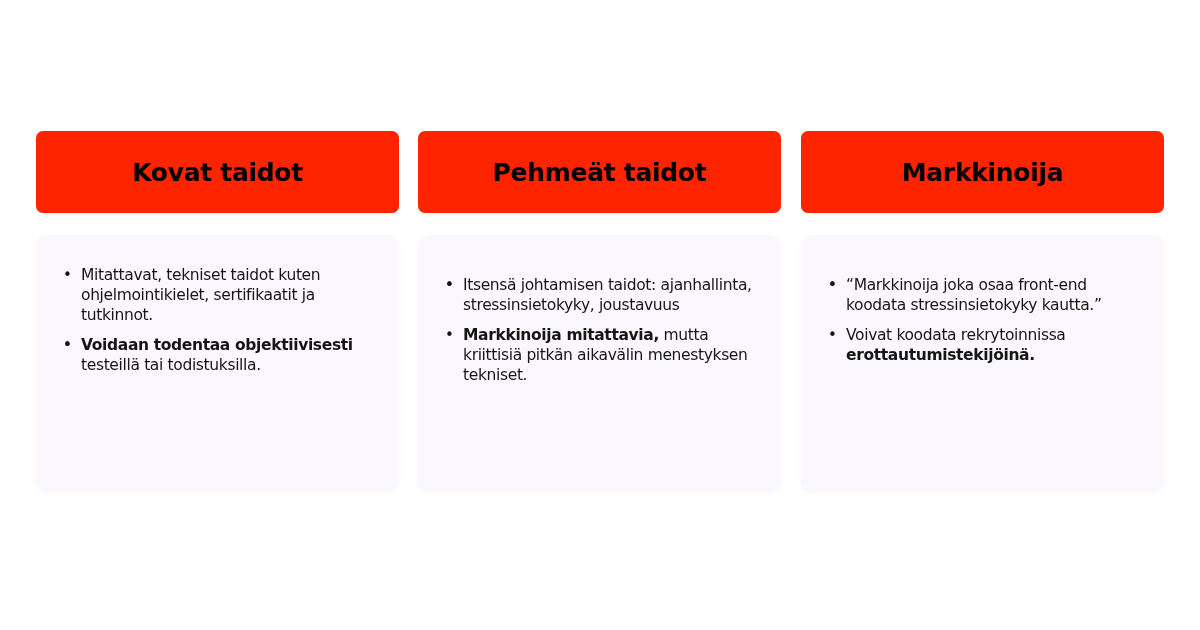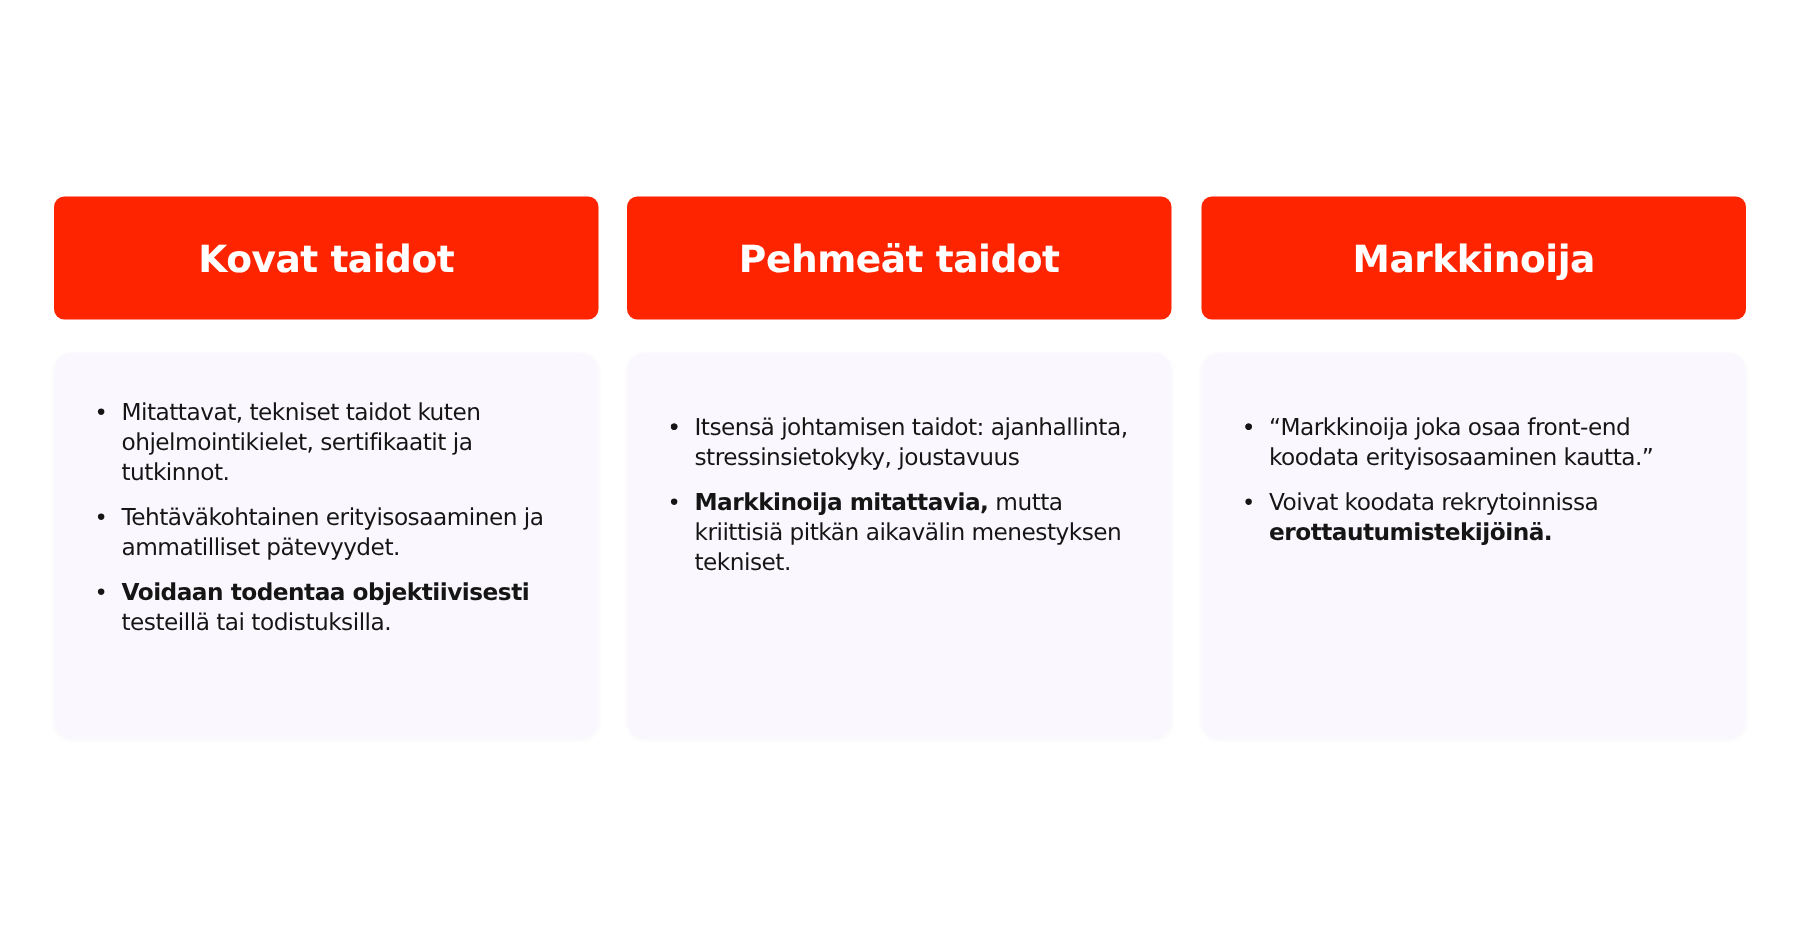--- a/index.html
+++ b/index.html
@@ -24,21 +24,21 @@
     .col-1 { left: 418px; }
     .col-2 { left: 801px; }
 
     .header {
       height: 82px;
       background: #ff2400;
       border-radius: 7px;
       display: flex;
       align-items: center;
       justify-content: center;
-      color: #ffffff;
+      color: #000000;
       font-family: "DejaVu Sans", sans-serif;
       font-size: 25px;
       font-weight: bold;
       letter-spacing: -0.3px;
     }
     .body-card {
       margin-top: 22px;
       height: 257px;
       background: #faf8fe;
       border-radius: 12px;
@@ -79,21 +79,20 @@
     <span>Kovat taidot</span>
   </div>
   <div class="body-card">
     <ul class="points">
       <li>
         <span class="bullet">•</span>
         <span>Mitattavat, tekniset taidot kuten ohjelmointikielet, sertifikaatit ja tutkinnot.</span>
       </li>
       <li>
         <span class="bullet">•</span>
-        <span>Tehtäväkohtainen erityisosaaminen ja ammatilliset pätevyydet.</span>
       </li>
       <li>
         <span class="bullet">•</span>
         <b>Voidaan todentaa objektiivisesti</b><span> testeillä tai todistuksilla.</span>
       </li>
     </ul>
   </div>
 </div>
 
 <div class="column col-1">
@@ -121,21 +120,21 @@
   <div class="header">
     <span>Markkinoija</span>
   </div>
   <div class="body-card">
     <ul class="points">
       <li>
         <span class="bullet">•</span>
       </li>
       <li>
         <span class="bullet">•</span>
-        <span>“Markkinoija joka osaa front-end koodata erityisosaaminen kautta.”</span>
+        <span>“Markkinoija joka osaa front-end koodata stressinsietokyky kautta.”</span>
       </li>
       <li>
         <span class="bullet">•</span>
         <span>Voivat koodata rekrytoinnissa </span><b>erottautumistekijöinä.</b>
       </li>
     </ul>
   </div>
 </div>
 
 </body></html>

